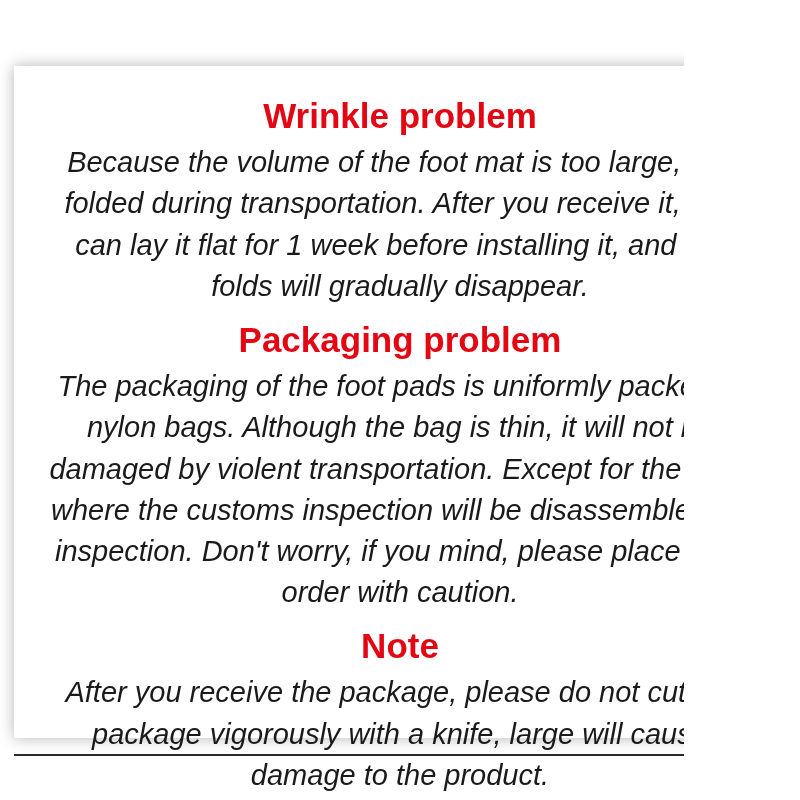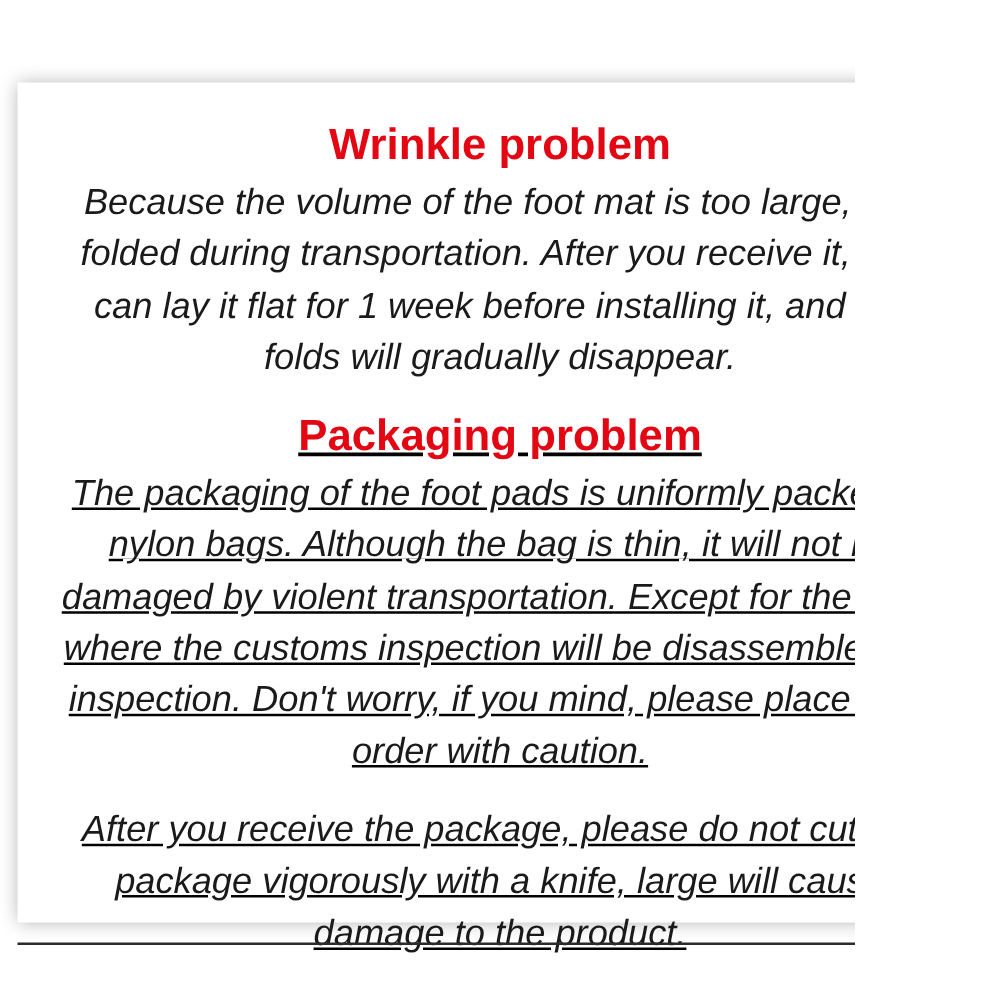--- a/index.html
+++ b/index.html
@@ -30,22 +30,21 @@
     box-shadow: 0 0 14px rgba(0,0,0,0.30);
     box-sizing: border-box;
     padding: 30px 26px 20px 26px;
   }
 
   .section {
     width: 100%;
   }
 
   .section + .section {
-    margin-top: 22px;
-    text-decoration: underline;
+    margin-top: 13px;
   }
 
   .heading {
     color: #e30613;
     font-family: "Liberation Sans", sans-serif;
     font-weight: bold;
     font-size: 35px;
     text-align: center;
     line-height: 1.15;
     margin: 0 0 6px 0;
@@ -84,20 +83,21 @@
       <h2 class="heading">Wrinkle problem</h2>
       <p class="body-text">Because the volume of the foot mat is too large, it is folded during transportation. After you receive it, you can lay it flat for 1 week before installing it, and the folds will gradually disappear.</p>
     </div>
 
     <div class="section">
       <h2 class="heading">Packaging problem</h2>
       <p class="body-text">The packaging of the foot pads is uniformly packed in nylon bags. Although the bag is thin, it will not be damaged by violent transportation. Except for the case where the customs inspection will be disassembled for inspection. Don't worry, if you mind, please place your order with caution.</p>
     </div>
 
     <div class="section">
+      <h2 class="heading">Note</h2>
       <p class="body-text">After you receive the package, please do not cut the package vigorously with a knife, large will cause damage to the product.</p>
     </div>
 
   </div>
 
   <div id="bottom-rule"></div>
 
 </div>
 
 </body></html>

